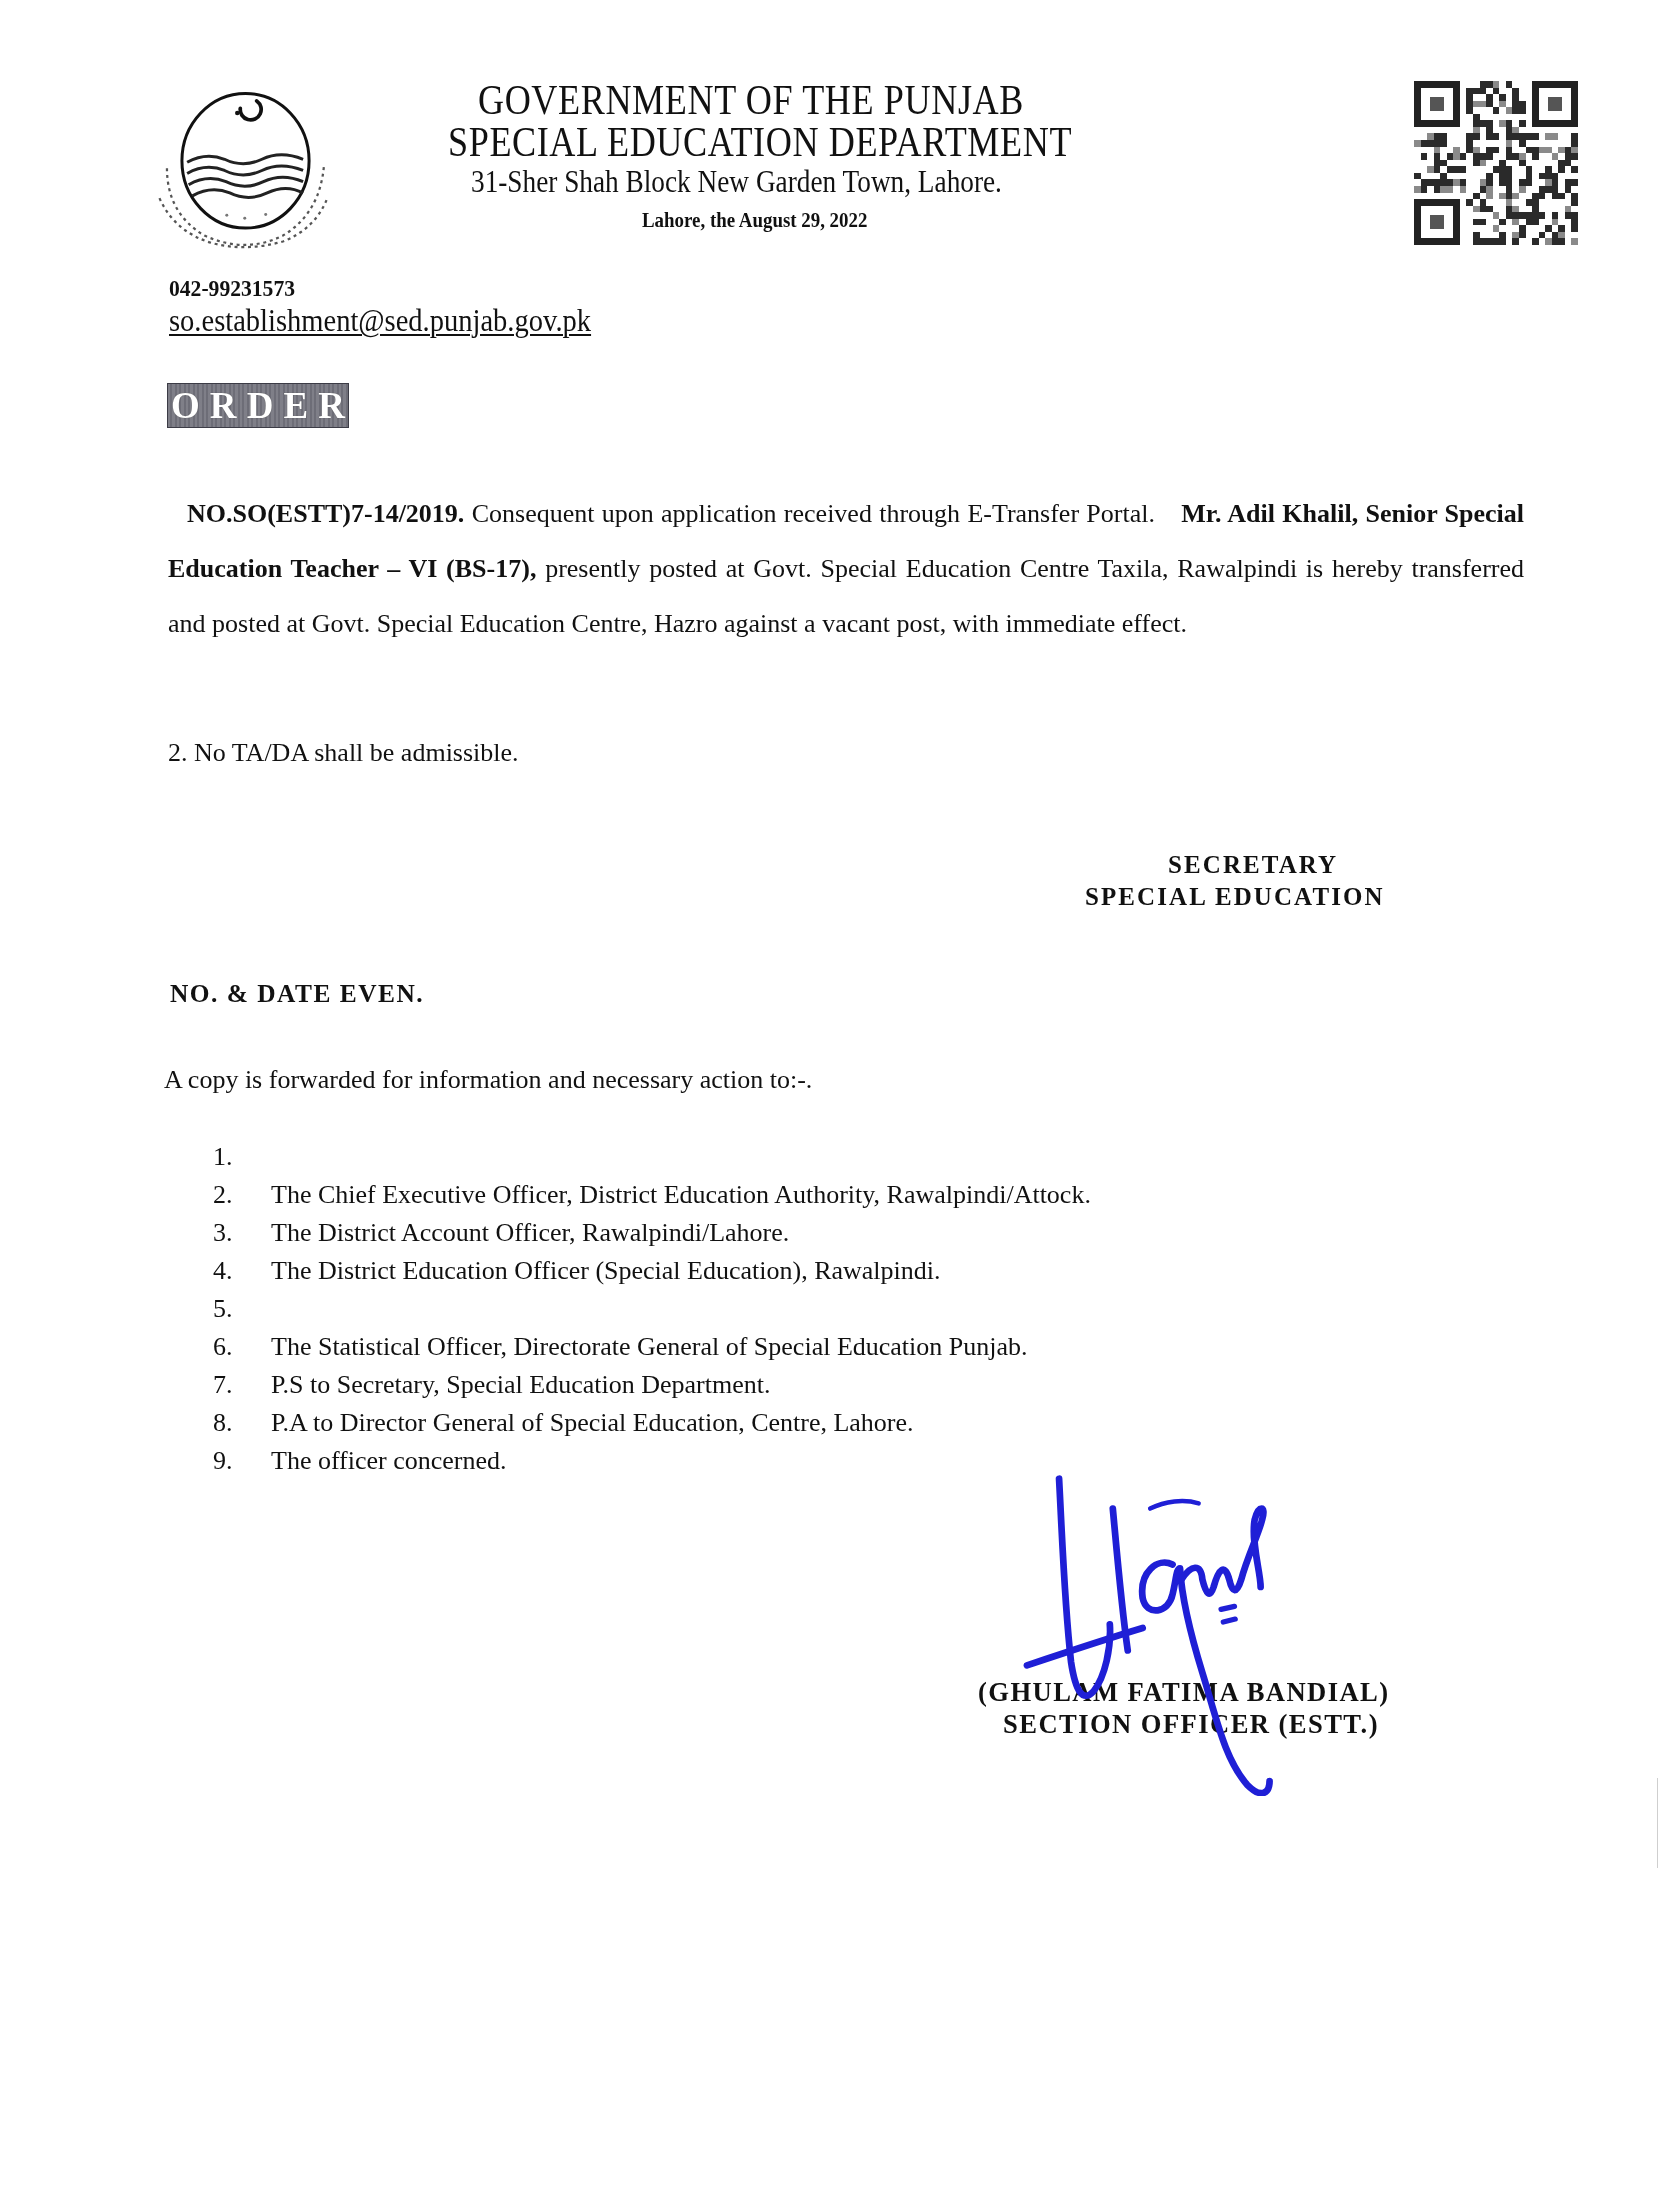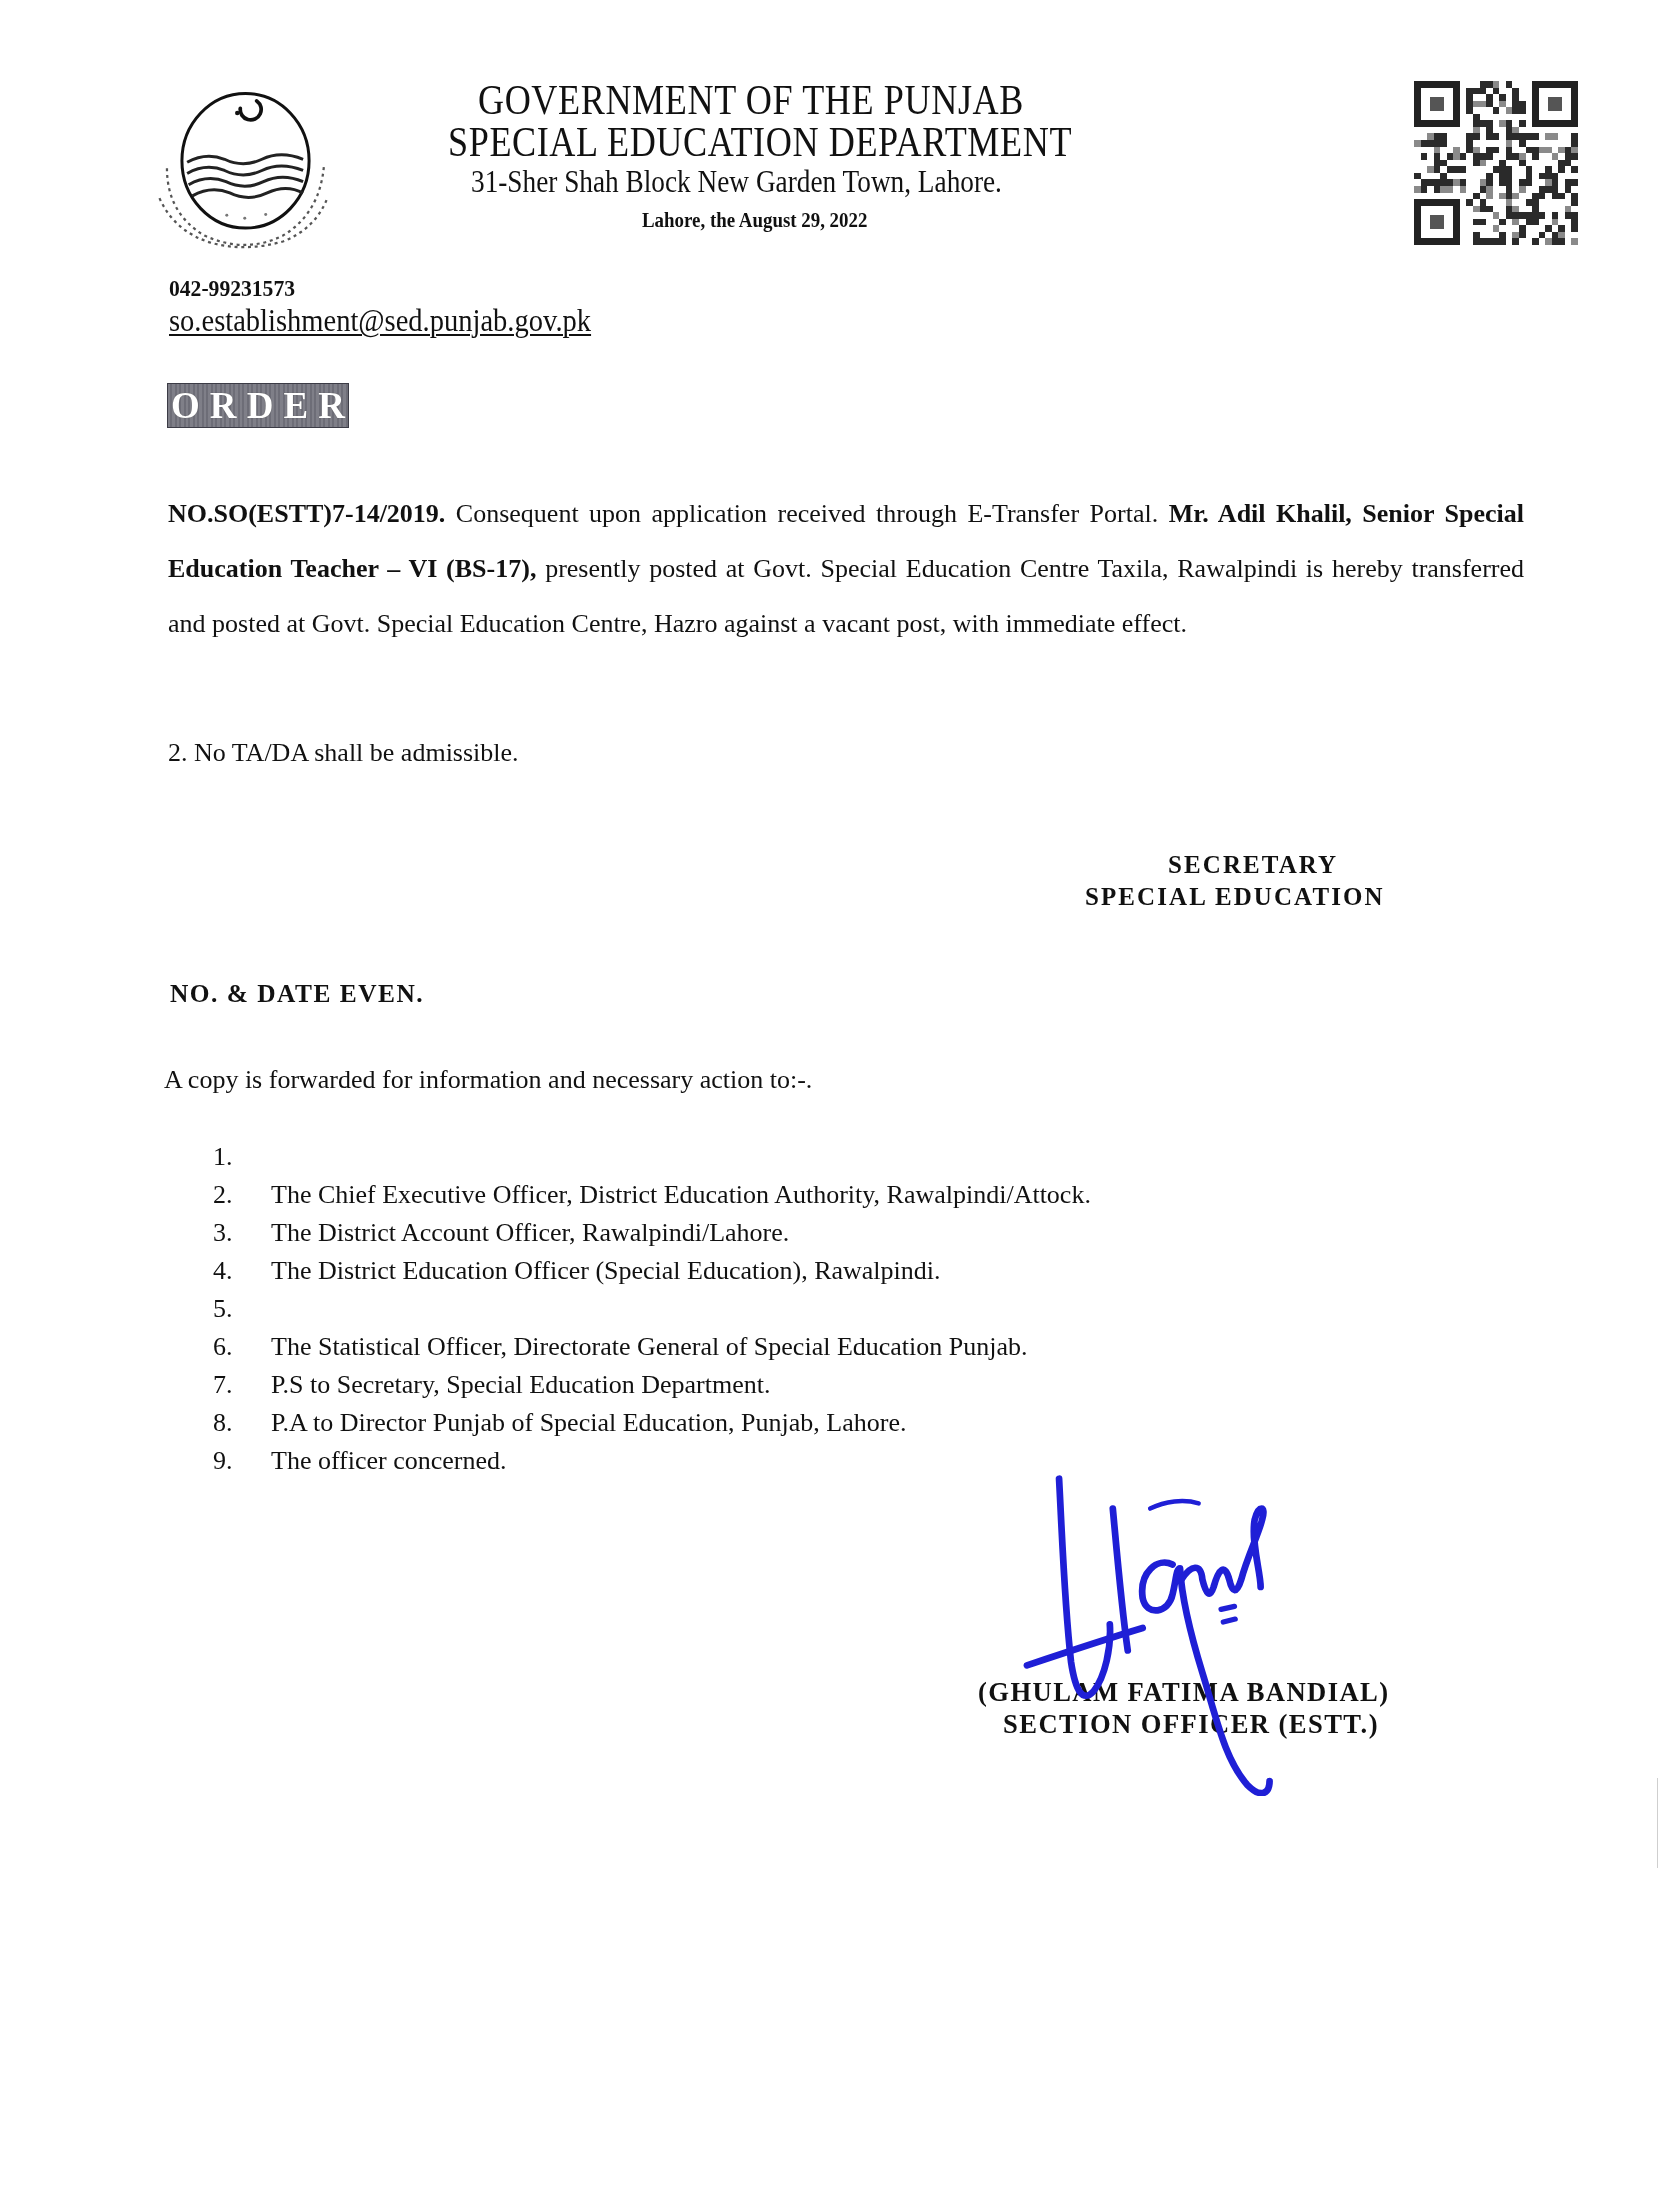--- a/index.html
+++ b/index.html
@@ -20,21 +20,21 @@
   #email { left: 169px; top: 303px; font-size: 31px; text-decoration: underline; text-underline-offset: 3px; text-decoration-thickness: 1.5px; transform: scaleX(0.92); transform-origin: left top; }
 
   
   #order-box { position: absolute; left: 167px; top: 383px; width: 182px; height: 45px; background: #74747e;
     background-image: repeating-linear-gradient(90deg, rgba(255,255,255,0.08) 0 2.2px, rgba(0,0,0,0.06) 2.2px 4.5px);
     border: 1.5px solid #3c3c46; box-sizing: border-box; display: flex; align-items: center; justify-content: space-between; padding: 0 3px; }
   #order-box span { color: #fff; font-size: 37px; font-weight: bold; line-height: 1; text-shadow: 0 0 0.7px #333; }
 
   
   #para { position: absolute; left: 168px; top: 486px; width: 1356px; font-size: 26px; line-height: 55px; text-align: justify; text-align-last: left; white-space: normal; }
-  #para b { font-weight: bold; }
+  #para b { font-weight: bold; margin-left: 19px; }
 
   #para2 { left: 168px; top: 738px; font-size: 26px; }
 
   #sec1 { left: 1168px; top: 850px; font-size: 26px; font-weight: bold; letter-spacing: 2.2px; transform: scaleX(0.96); transform-origin: left top; }
   #sec2 { left: 1085px; top: 882px; font-size: 26px; font-weight: bold; letter-spacing: 2.2px; transform: scaleX(0.96); transform-origin: left top; }
 
   #copy-head { left: 170px; top: 979px; font-size: 25.4px; font-weight: bold; letter-spacing: 1.5px; text-decoration-thickness: 2.2px; text-underline-offset: 5.2px; }
   #copy-intro { left: 164px; top: 1065px; font-size: 26px; }
 
   #copy-list { position: absolute; left: 213px; top: 1138px; margin: 0; padding: 0; list-style: none; }
@@ -345,21 +345,21 @@
   <li>
       <span class="num">6.</span>
       <span>The Statistical Officer, Directorate General of Special Education Punjab.</span>
     </li>
   <li>
       <span class="num">7.</span>
       <span>P.S to Secretary, Special Education Department.</span>
     </li>
   <li>
       <span class="num">8.</span>
-      <span>P.A to Director Punjab of Special Education, Punjab, Lahore.</span>
+      <span>P.A to Director General of Special Education, Centre, Lahore.</span>
     </li>
   <li>
       <span class="num">9.</span>
       <span>The officer concerned.</span>
     </li>
 </ol>
 
 <div id="sign-name" class="abs serif">(GHULAM FATIMA BANDIAL)</div>
 <div id="sign-title" class="abs serif">SECTION OFFICER (ESTT.)</div>
 

